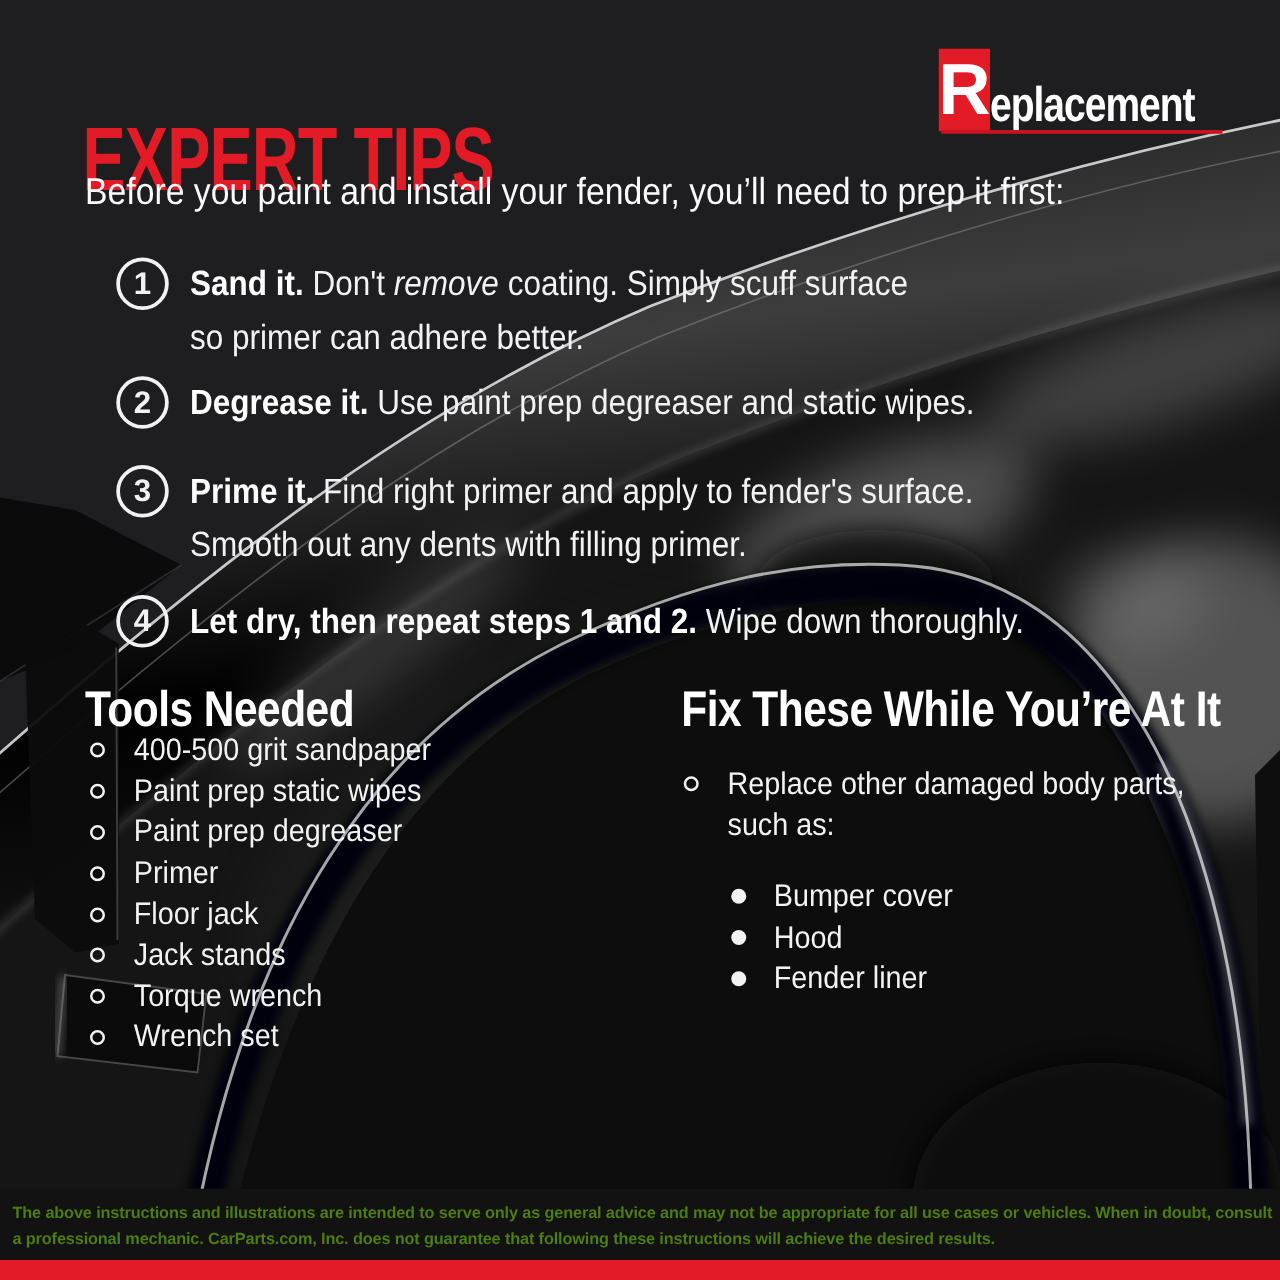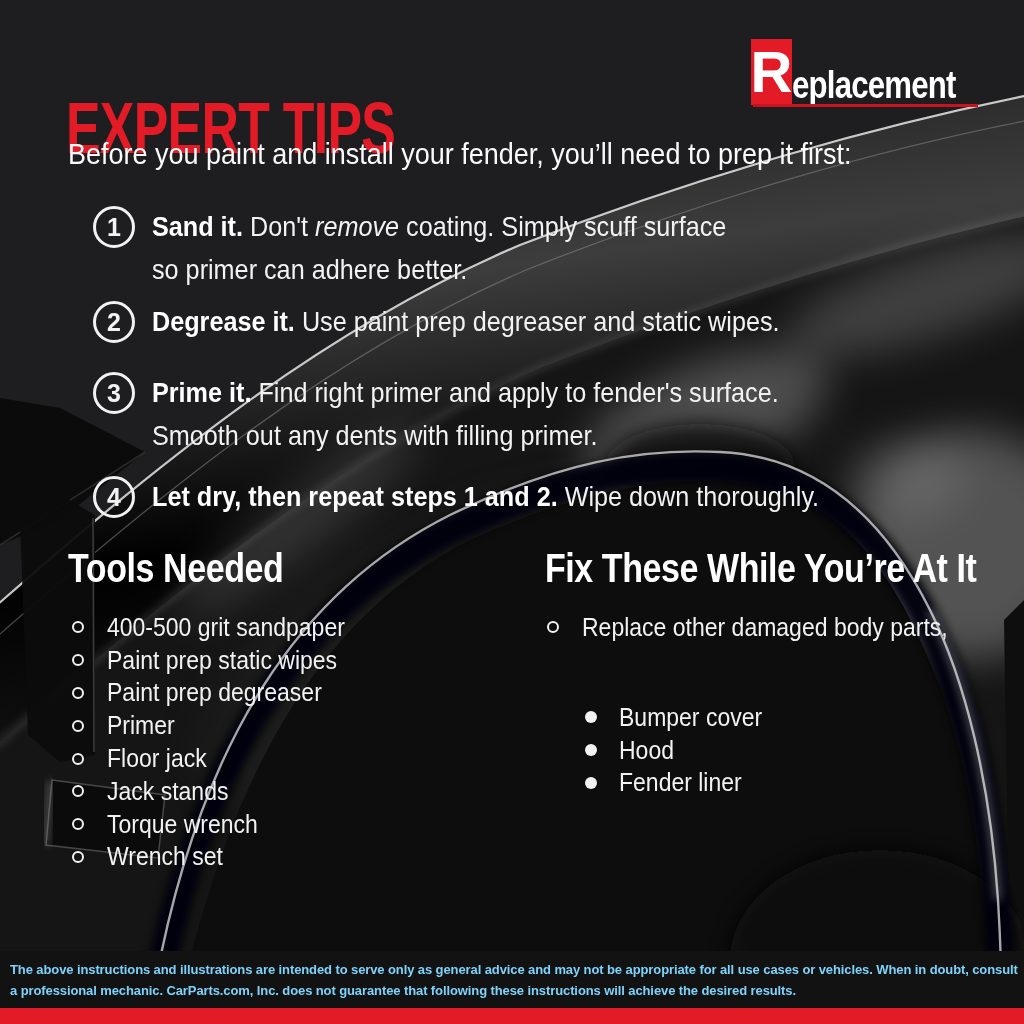--- a/index.html
+++ b/index.html
@@ -64,21 +64,21 @@
     width:12px;height:12px;border:2.5px solid #f2f2f2;border-radius:50%;box-sizing:border-box;
     margin-right:23px;flex:0 0 auto;
   }
   .dot{width:12px;height:12px;border-radius:50%;background:#f2f2f2;margin-right:22px;flex:0 0 auto;}
   .ltext{font-size:25px;white-space:nowrap;color:#f2f2f2;transform:scaleX(.92);transform-origin:0 50%;}
 
   
   .footer-band{left:0;top:951px;width:1024px;height:57px;background:#121212;}
   .disclaimer{
     position:absolute;left:10px;top:8px;width:1008px;
-    font-size:13px;font-weight:700;line-height:21px;letter-spacing:-.1px;color:#7dd3fc;
+    font-size:13px;font-weight:700;line-height:21px;letter-spacing:-.1px;color:#4d7c0f;
   }
   .red-bar{left:0;top:1008px;width:1024px;height:16px;background:#e21b27;}
 </style>
 </head>
 <body>
 
 <div class="poster">
 
   <svg class="bgart" viewBox="0 0 1024 1024" width="1024" height="1024" aria-hidden="true">
     <defs>
@@ -173,21 +173,21 @@
 
   <div class="layer step-circle" style="left:93px;top:476px;">
     <span>4</span>
   </div>
   <p class="layer steptext cx90" style="top:475px;margin:0;">
     <span class="ln"><b>Let dry, then repeat steps 1 and 2. </b><span></span><i></i><span>Wipe down thoroughly.</span></span>
     <span class="ln"></span>
   </p>
 
   <h2 class="layer sect-h" style="left:68px;top:546px;margin:0;">Tools Needed</h2>
-  <div class="layer list" style="left:72px;top:611px;">
+  <div class="layer list" style="left:72px;top:584px;">
     <div class="lrow">
         <span class="ring"></span>
         <span class="ltext">400-500 grit sandpaper</span>
       </div>
     <div class="lrow">
         <span class="ring"></span>
         <span class="ltext">Paint prep static wipes</span>
       </div>
     <div class="lrow">
         <span class="ring"></span>
@@ -214,20 +214,24 @@
         <span class="ltext">Wrench set</span>
       </div>
   </div>
 
   <h2 class="layer sect-h" style="left:545px;top:546px;margin:0;">Fix These While You’re At It</h2>
   <div class="layer list" style="left:547px;top:611px;">
     <div class="lrow">
         <span class="ring"></span>
         <span class="ltext">Replace other damaged body parts,</span>
       </div>
+    <div class="lrow">
+        <span class="ring" style="visibility:hidden;"></span>
+        <span class="ltext">such as:</span>
+      </div>
   </div>
   <div class="layer list" style="left:585px;top:677px;margin-top:24px;">
     <div class="lrow">
         <span class="dot"></span>
         <span class="ltext">Bumper cover</span>
       </div>
     <div class="lrow">
         <span class="dot"></span>
         <span class="ltext">Hood</span>
       </div>

